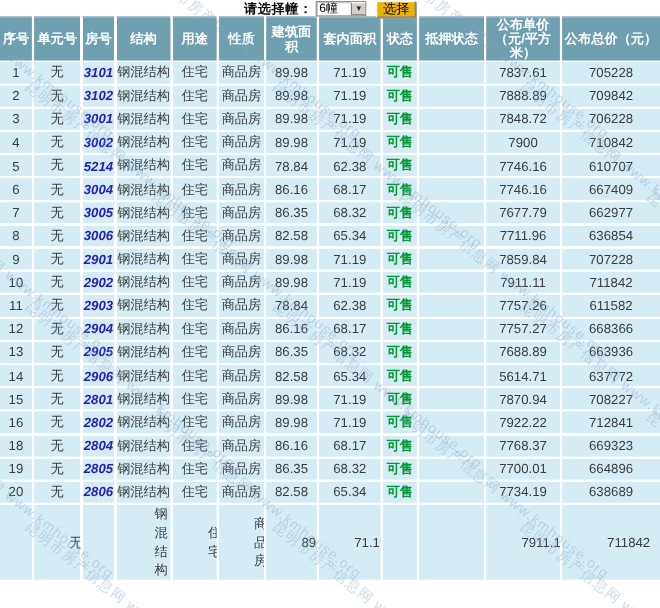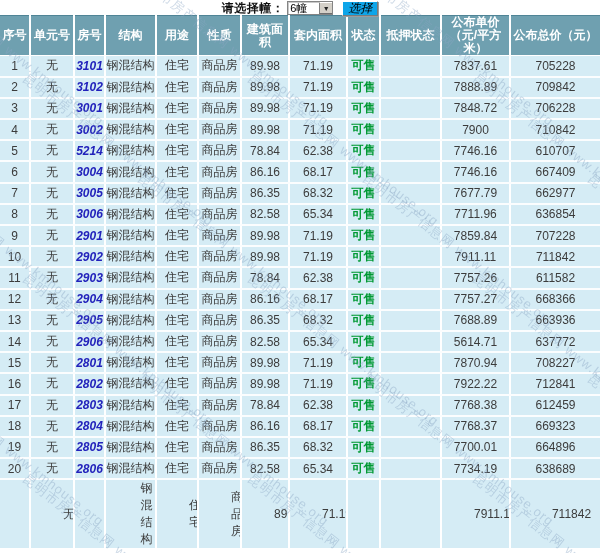--- a/index.html
+++ b/index.html
@@ -14,23 +14,23 @@
   
   .toolbar{height:15px; display:flex; align-items:center; justify-content:center;
     font-size:12px; color:#111; padding-top:1px;}
   .toolbar-label{font-weight:bold; letter-spacing:0.5px;}
   .fake-select{display:flex; align-items:stretch; width:46px; height:14px; margin-left:3px;
     background:#fff; border:1px solid #848484; box-shadow:inset 1px 1px 0 #c9c9c9;}
   .fake-select .val{flex:1; font-size:11px; line-height:12px; padding-left:2px; color:#000; overflow:hidden;}
   .fake-select .arrow{width:13px; background:#d4d0c8; border-left:1px solid #808080;
     border-top:1px solid #fff; border-bottom:1px solid #6e6e6e; color:#222;
     font-size:7px; line-height:12px; text-align:center;}
-  .classic-btn{margin-left:9px; height:15px; background:#0ea5e9; font-size:12px; line-height:13px;
+  .classic-btn{margin-left:9px; height:15px; background:#eab308; font-size:12px; line-height:13px;
     color:#000; padding:0 5px; border:1px solid; border-color:#ffffff #7a7a7a #7a7a7a #ffffff;
-    box-shadow:1px 1px 0 #9c9c9c;font-style:italic;}
+    box-shadow:1px 1px 0 #9c9c9c;}
 
   
   table{width:600px; border-collapse:collapse; table-layout:fixed;
     border-top:1px solid var(--table-top);}
   thead th{background:var(--header-bg); color:#fff; font-size:12px; font-weight:bold;
     height:27px; line-height:13px; text-align:center; vertical-align:middle; padding:0;
     border-right:2px solid #ffffff; border-bottom:1px solid #ffffff; overflow:hidden;}
   thead th:last-child{border-right:none;}
   tbody td{background:var(--row-bg); color:#3c3c3c; font-size:12px; height:21.2px;
     text-align:center; vertical-align:middle; padding:0; overflow:hidden;
@@ -311,34 +311,20 @@
           <td>住宅</td>
           <td>商品房</td>
           <td>89.98</td>
           <td>71.19</td>
           <td class="status">可售</td>
           <td></td>
           <td>7922.22</td>
           <td>712841</td>
         </tr>
         <tr>
-          <td>17</td>
-          <td>无</td>
-          <td class="link">2803</td>
-          <td>钢混结构</td>
-          <td>住宅</td>
-          <td>商品房</td>
-          <td>78.84</td>
-          <td>62.38</td>
-          <td class="status">可售</td>
-          <td></td>
-          <td>7768.38</td>
-          <td>612459</td>
-        </tr>
-        <tr>
           <td>18</td>
           <td>无</td>
           <td class="link">2804</td>
           <td>钢混结构</td>
           <td>住宅</td>
           <td>商品房</td>
           <td>86.16</td>
           <td>68.17</td>
           <td class="status">可售</td>
           <td></td>

